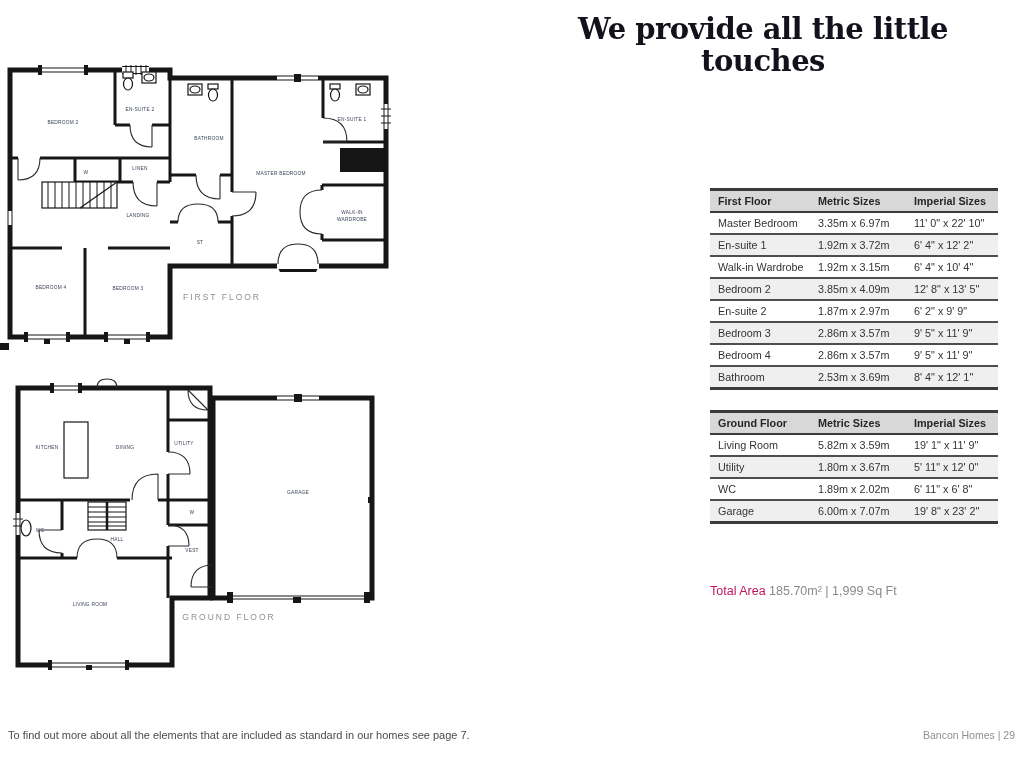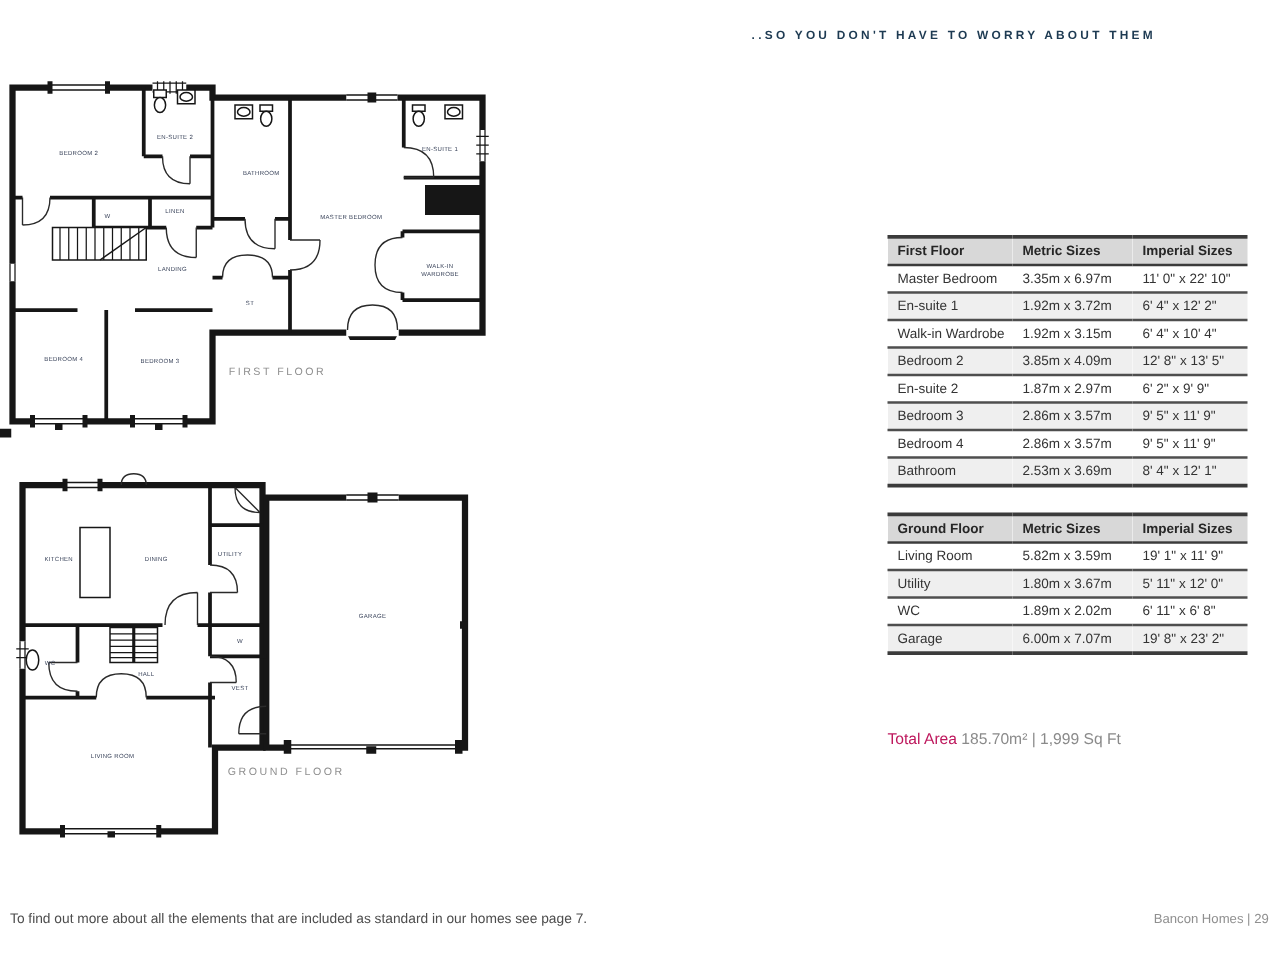--- a/index.html
+++ b/index.html
@@ -42,21 +42,21 @@
   .door{stroke:#2a2a2a;stroke-width:1.1;fill:none;}
   .blackfill{fill:#161616;stroke:none;}
   .whitecut{fill:#ffffff;stroke:none;}
   .room-label{font-size:4.8px;fill:#39435a;letter-spacing:0.25px;text-anchor:middle;}
   .plan-caption{font-size:8.5px;fill:#8f8f8f;letter-spacing:2px;text-anchor:middle;}
 </style>
 </head>
 <body>
 
 <div class="abs title-wrap">
-  <div class="page-subtitle">..SO YOU DON'T HAVE TO WORRY ABOUT THEM</div>
+  <div class="page-title">We provide all the little touches</div>
 </div>
 
 <svg class="abs" style="left:0;top:58px;" width="400" height="292" viewBox="0 0 400 292">
 
   <path class="wallO" d="M10,12 H170 V20 H386 V208 H170 V279 H10 Z"></path>
 
   <g class="wallI">
     <path d="M115,12 V67"></path>
     <path d="M115,67 H130 M152,67 H170"></path>
     <path d="M170,20 V124"></path>

